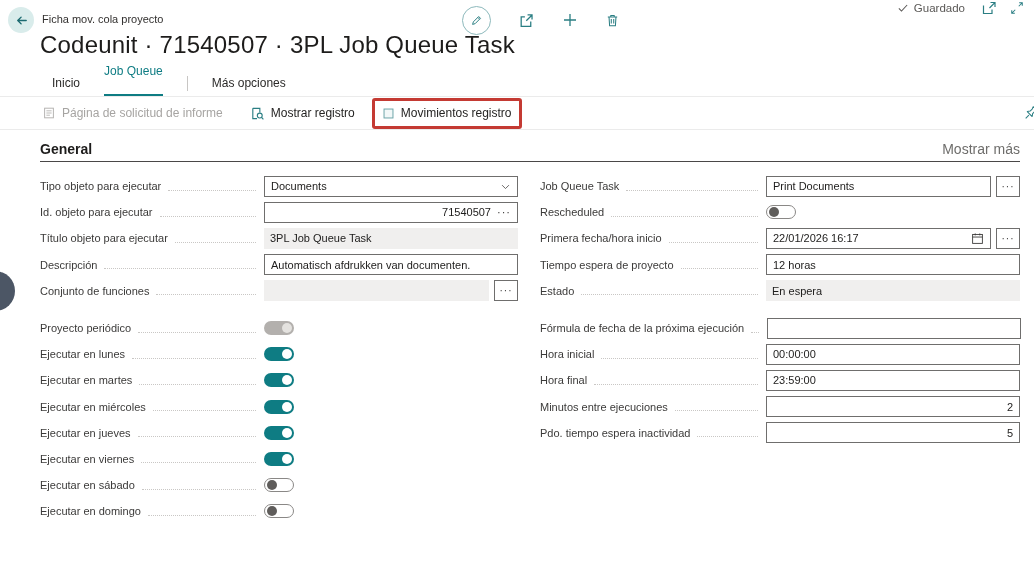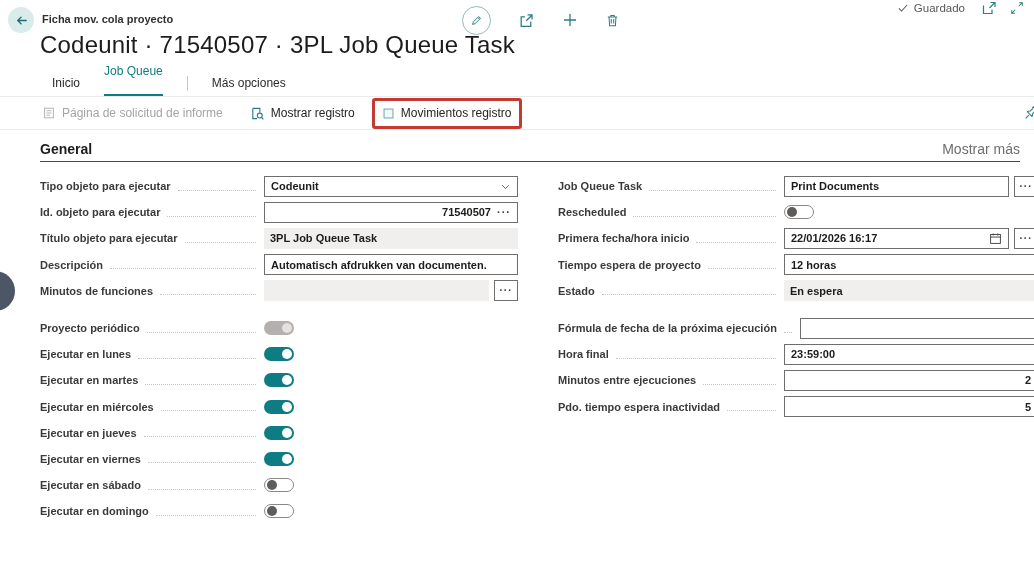--- a/index.html
+++ b/index.html
@@ -11,21 +11,21 @@
   }
   svg { display:block; }
 
   
   .top-row { position:relative; height:40px; }
   .back-btn {
     position:absolute; left:8px; top:7px; width:26px; height:26px;
     border-radius:50%; background:#d9ecEB; background:#d9eceb;
     display:flex; align-items:center; justify-content:center; cursor:pointer;
   }
-  .caption { position:absolute; left:42px; top:13px; font-size:11px; color:#32302f;font-weight:bold; }
+  .caption { position:absolute; left:42px; top:13px; font-size:11px; color:#32302f; }
   .center-icons {
     position:absolute; left:462px; top:4px; height:32px;
     display:flex; align-items:center; gap:27px; color:#2a7e83;
   }
   .icon-circle {
     width:29px; height:29px; border-radius:50%; border:1px solid #8db9bc;
     display:flex; align-items:center; justify-content:center;
   }
   .right-status {
     position:absolute; right:10px; top:0; display:flex; align-items:center; gap:16px;
@@ -64,21 +64,21 @@
   .content { padding:0 14px 0 40px; }
   .section-header {
     display:flex; justify-content:space-between; align-items:center;
     border-bottom:1px solid #4a4847; padding-bottom:4px;
   }
   .section-header.first { margin-top:11px; }
   .section-header.second { margin-top:33px; }
   .section-title { font-size:14px; font-weight:bold; color:#1d1c1b; }
   .show-more { font-size:14px; color:#6e6d6b; cursor:pointer; }
 
-  .cols { display:grid; grid-template-columns:478px 480px; column-gap:40px; margin-top:11px;font-weight:bold; }
+  .cols { display:grid; grid-template-columns:478px 480px; column-gap:22px; margin-top:11px; }
   .field-row { display:flex; align-items:center; height:26.2px; font-size:11px; }
   .lbl { color:#3b3a39; white-space:nowrap; }
   .leader { flex:1; min-width:8px; border-bottom:1px dotted #c9c7c5; margin:0 8px 0 7px; transform:translateY(4px); }
   .ctrl { width:254px; flex:none; display:flex; align-items:center; }
 
   .box {
     flex:1; height:21px; border:1px solid #6f6e6d; background:#fff;
     display:flex; align-items:center; padding:0 6px; color:#1d1c1b; cursor:text;
     min-width:0;
   }
@@ -238,21 +238,21 @@
 
   <div class="cols">
 
     <div>
 
       <div class="field-row">
         <span class="lbl">Tipo objeto para ejecutar</span>
         <span class="leader"></span>
         <div class="ctrl">
           <div class="box">
-            <span class="val">Codeunit</span>
+            <span class="val">Documents</span>
             <span class="chev">
               <svg width="11" height="11" viewBox="0 0 16 16">
                   <path d="M3 6l5 5 5-5" fill="none" stroke="#5a5856" stroke-width="1.3"></path>
                 </svg>
             </span>
           </div>
         </div>
       </div>
 
       <div class="field-row">
@@ -280,21 +280,21 @@
         <span class="lbl">Descripción</span>
         <span class="leader"></span>
         <div class="ctrl">
           <div class="box">
             <span class="val">Automatisch afdrukken van documenten.</span>
           </div>
         </div>
       </div>
 
       <div class="field-row">
-        <span class="lbl">Minutos de funciones</span>
+        <span class="lbl">Conjunto de funciones</span>
         <span class="leader"></span>
         <div class="ctrl">
           <div class="box disabled">
             <span class="val"></span>
           </div>
           <div class="assist-btn">···</div>
         </div>
       </div>
     </div>
 
@@ -451,20 +451,29 @@
       <div class="field-row">
         <span class="lbl">Fórmula de fecha de la próxima ejecución</span>
         <span class="leader"></span>
         <div class="ctrl">
           <div class="box">
             <span class="val"></span>
           </div>
         </div>
       </div>
 
+      <div class="field-row">
+        <span class="lbl">Hora inicial</span>
+        <span class="leader"></span>
+        <div class="ctrl">
+          <div class="box">
+            <span class="val">00:00:00</span>
+          </div>
+        </div>
+      </div>
 
       <div class="field-row">
         <span class="lbl">Hora final</span>
         <span class="leader"></span>
         <div class="ctrl">
           <div class="box">
             <span class="val">23:59:00</span>
           </div>
         </div>
       </div>

